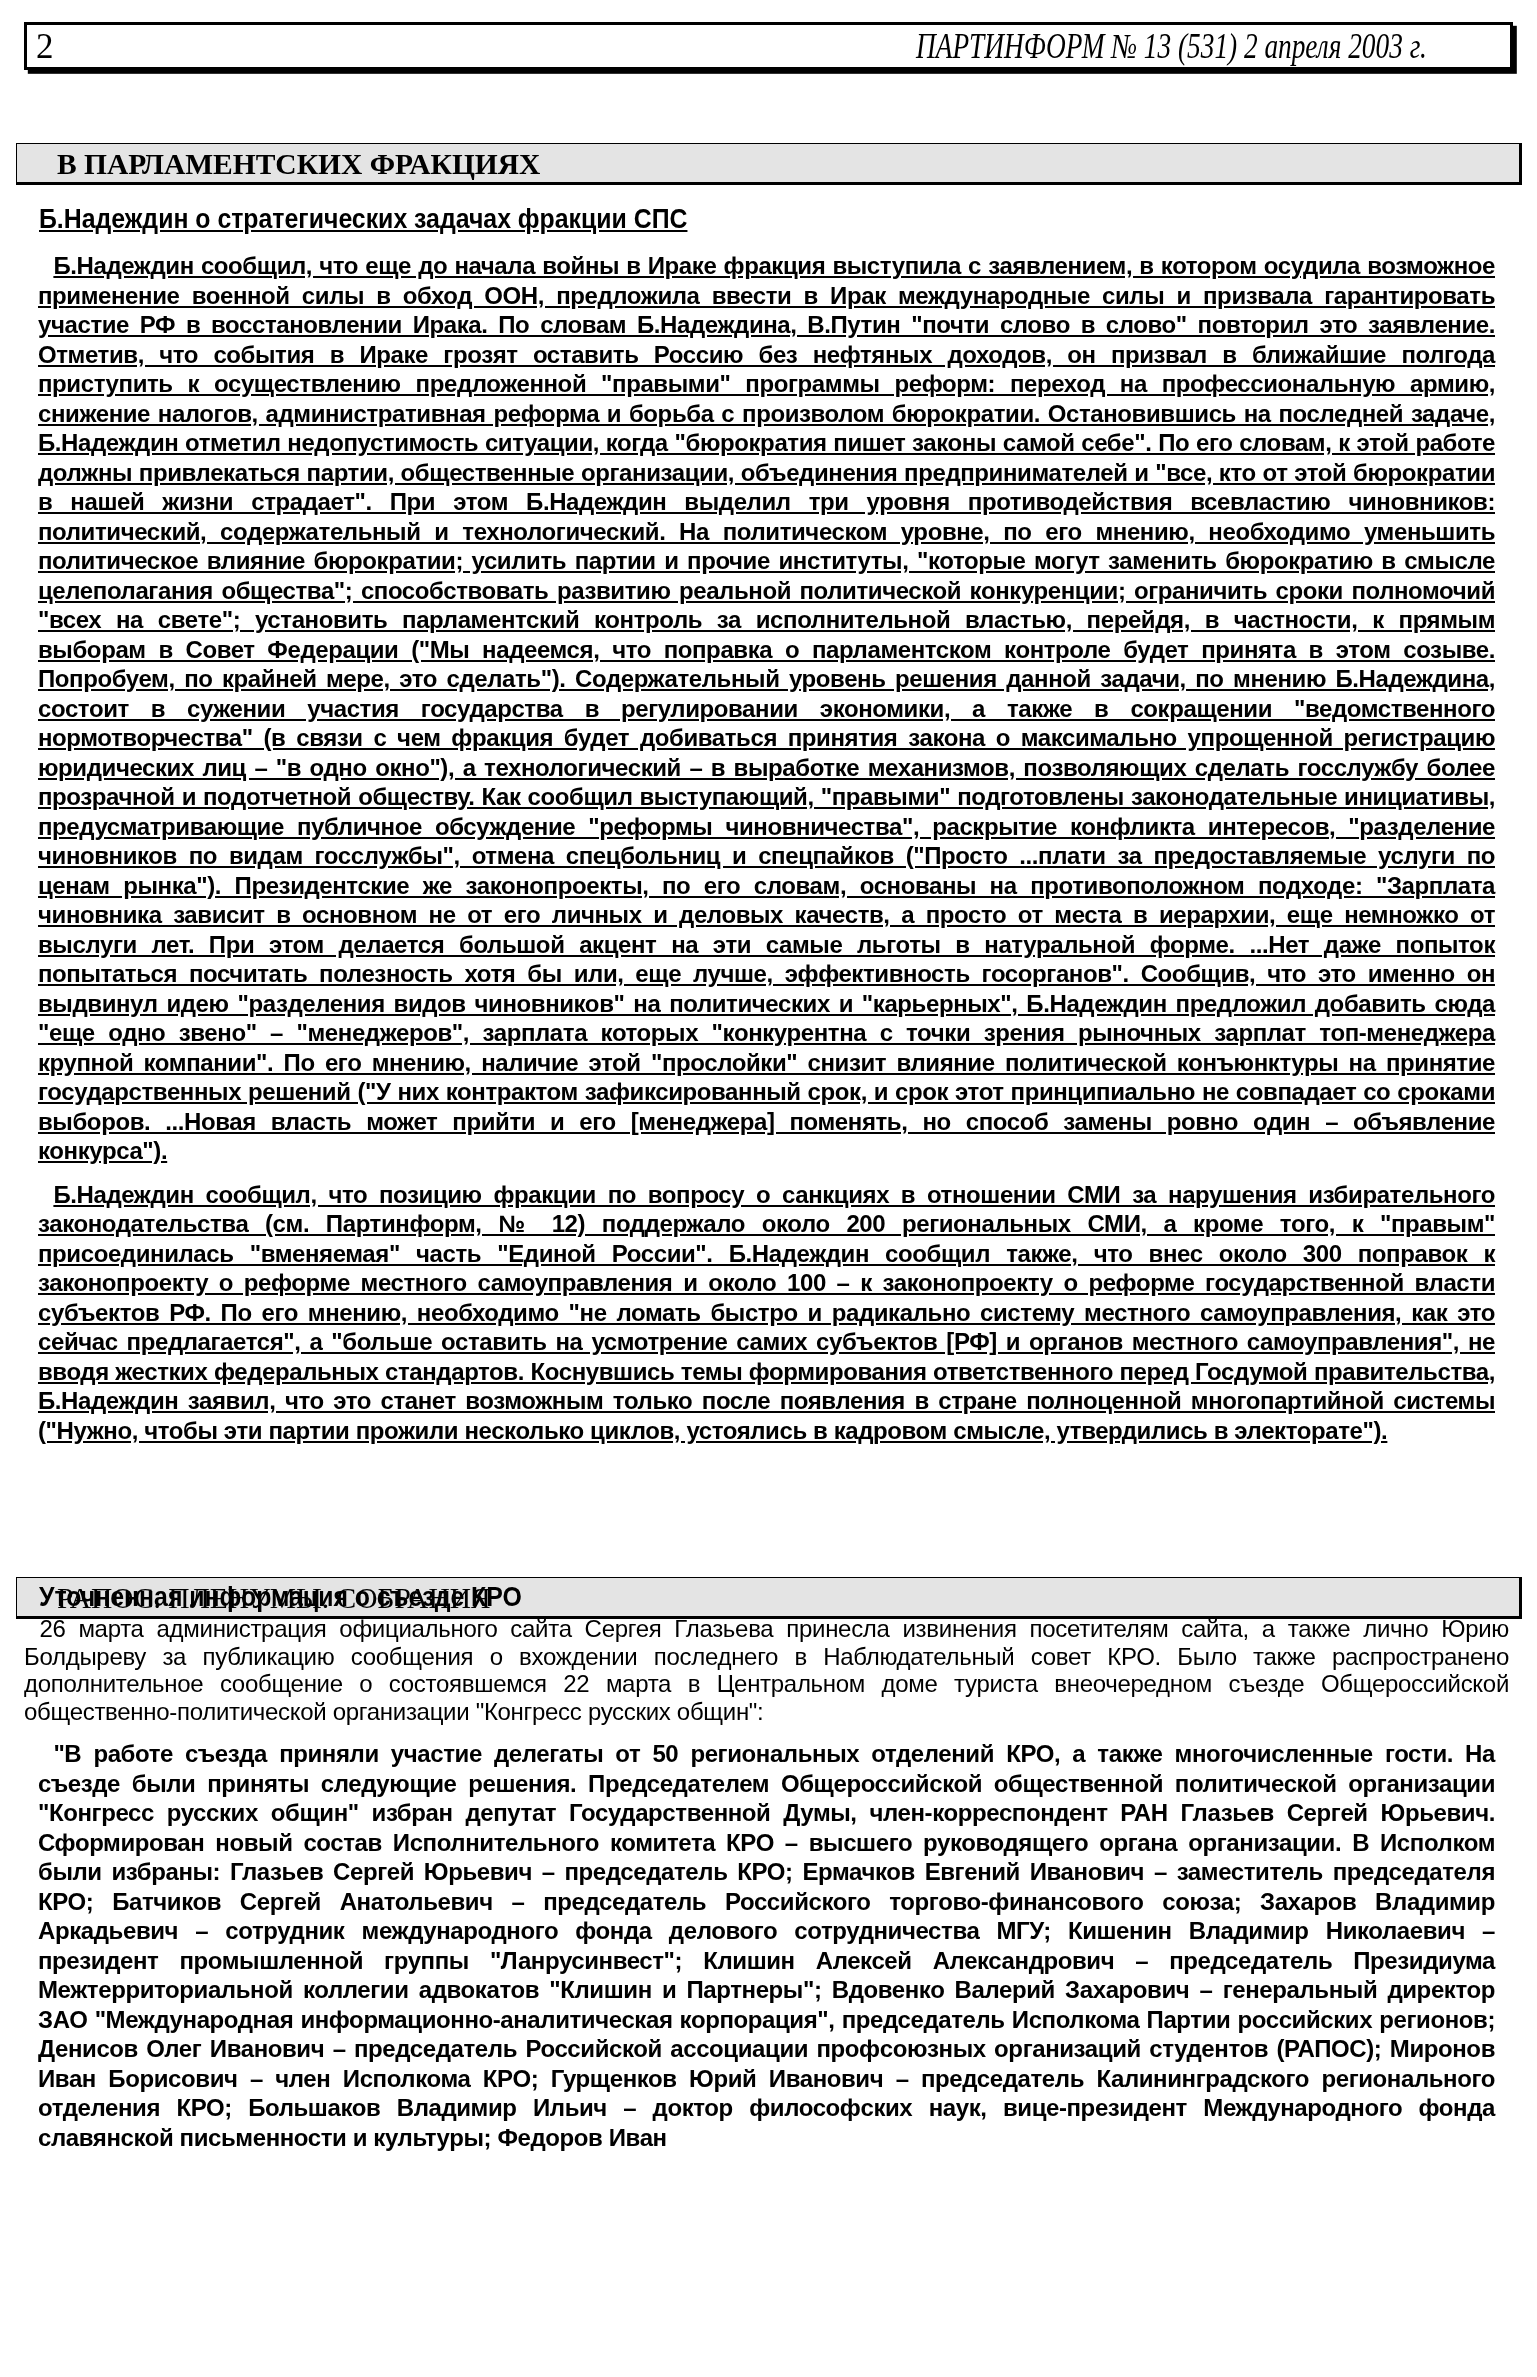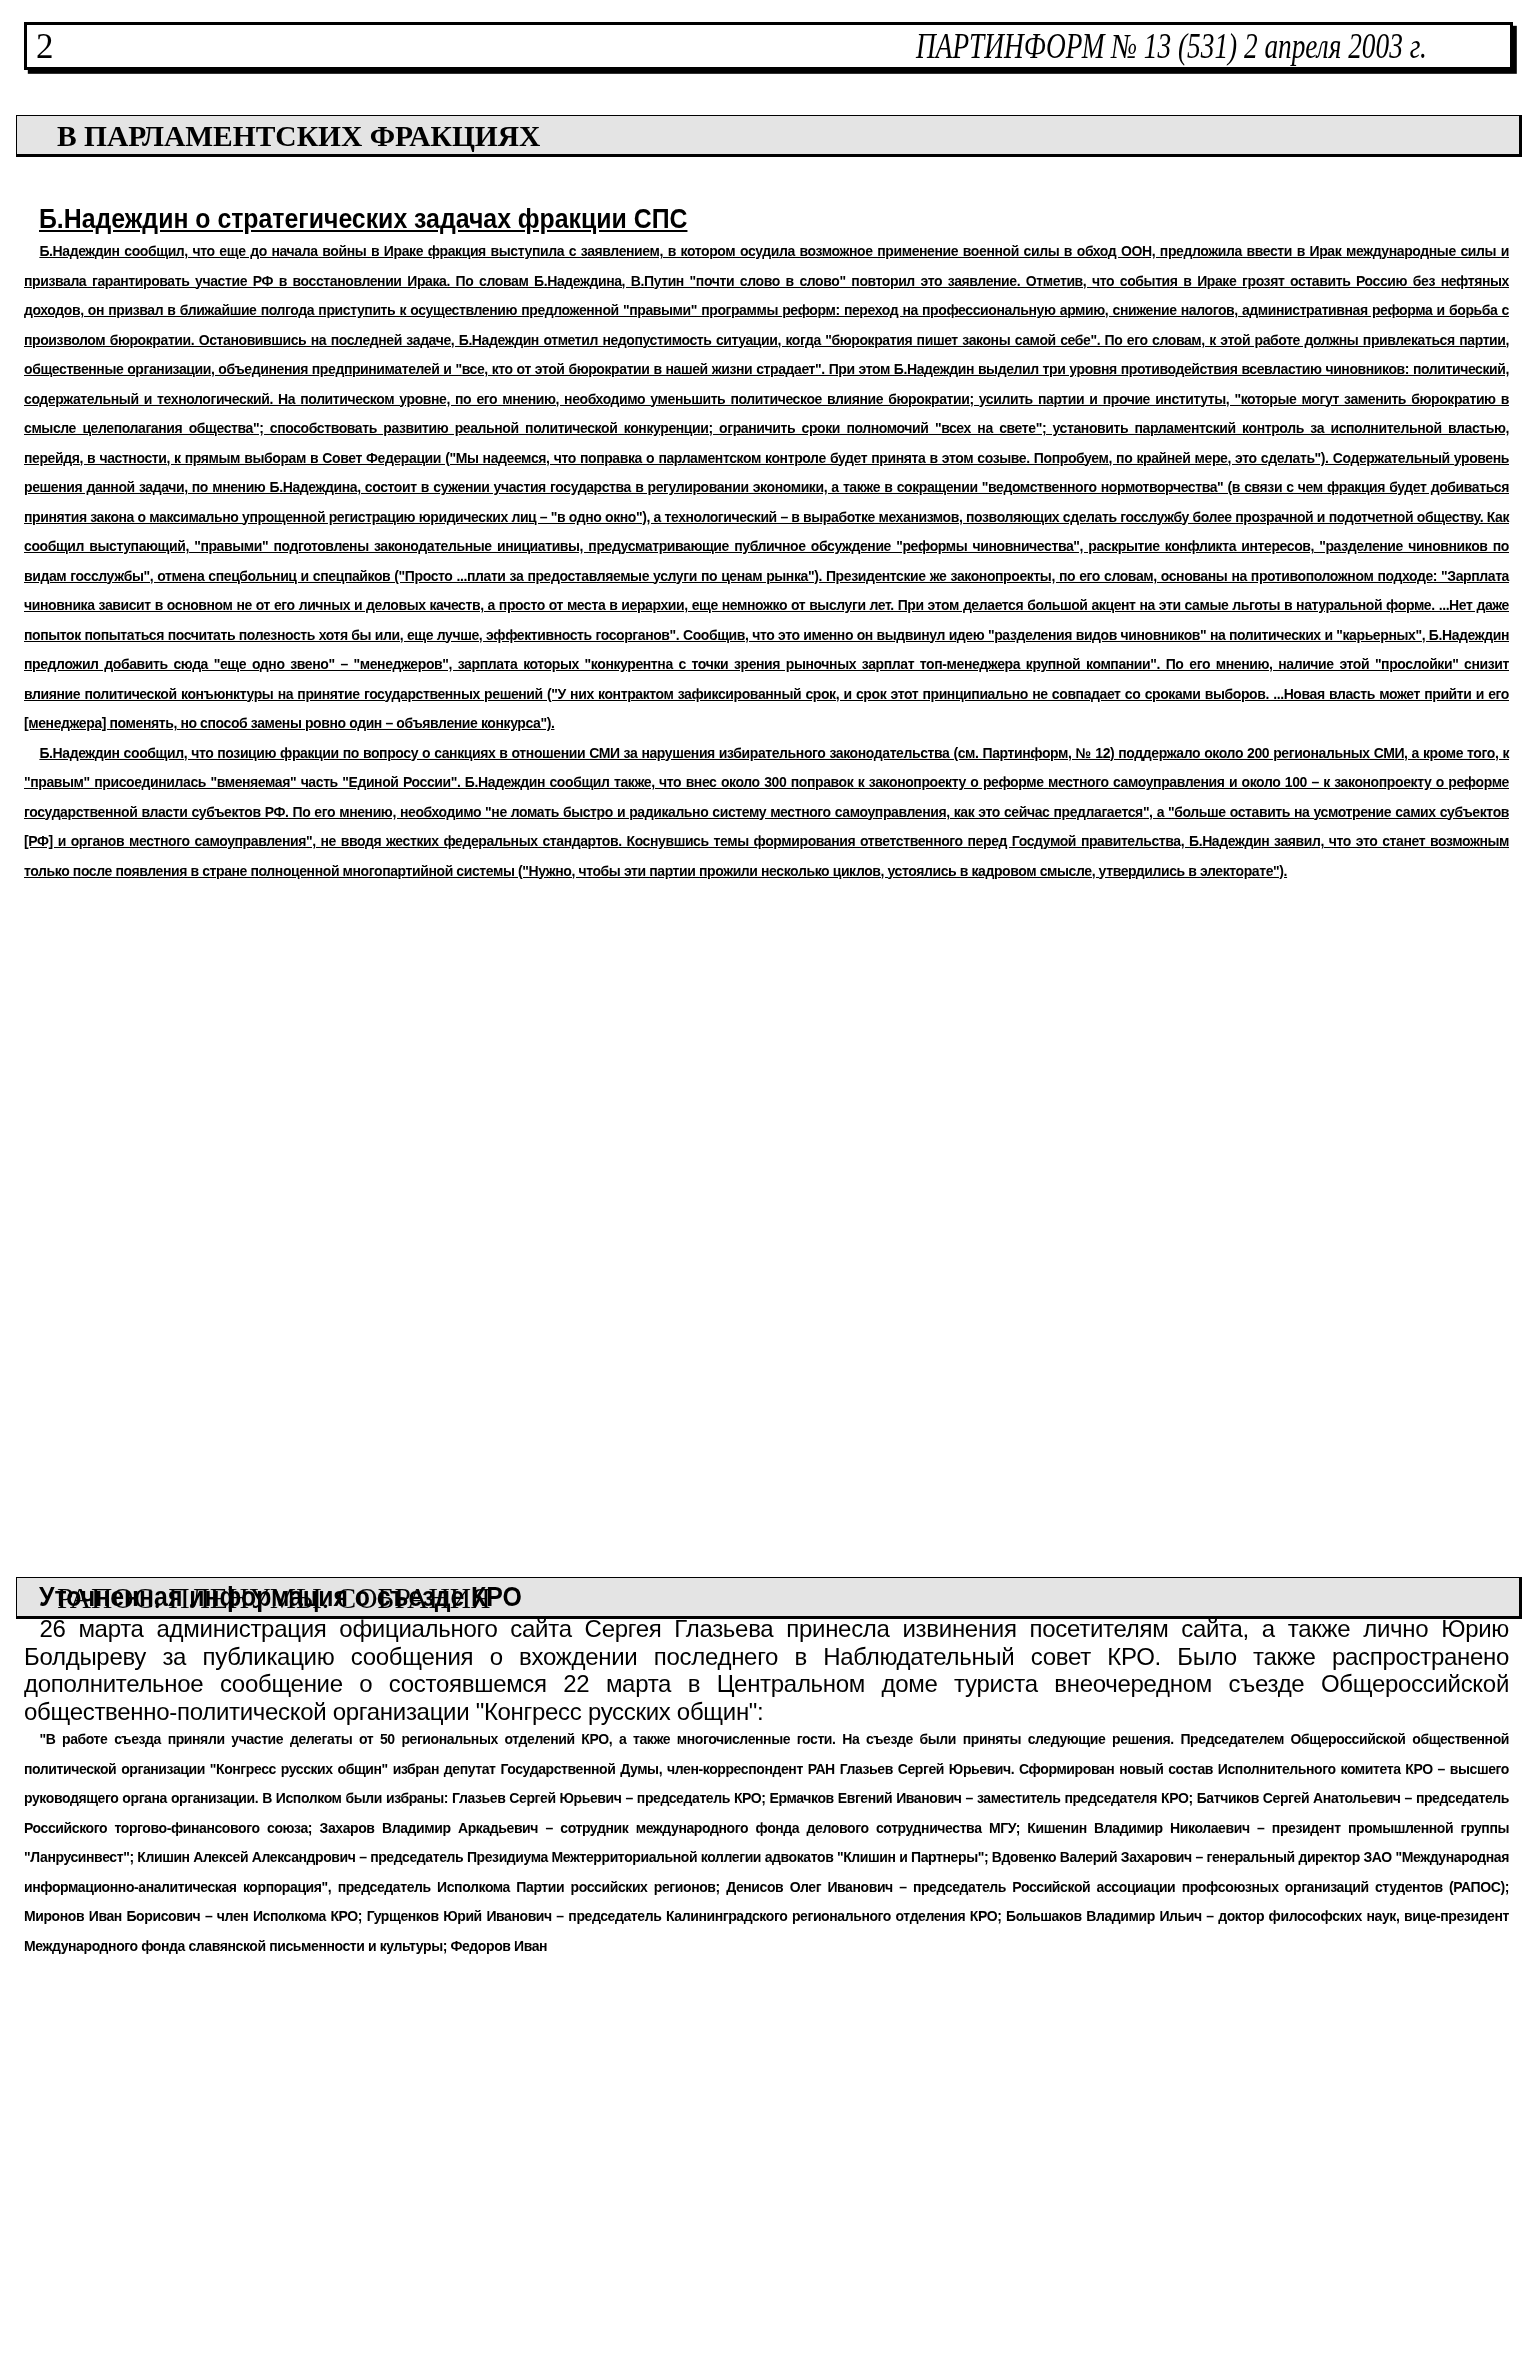--- a/index.html
+++ b/index.html
@@ -19,32 +19,32 @@
   .section-title {
     position: absolute; left: 40px; top: 3.8px; font-family: "Liberation Serif", "DejaVu Serif", serif;
     font-weight: bold; font-size: 29.5px; line-height: 32px; white-space: nowrap;
   }
   .article { position: absolute; left: 24px; width: 1485px; font-family: "Liberation Sans", "DejaVu Sans", sans-serif; }
   .art-title {
     font-weight: bold; font-size: 27px; line-height: 35px; margin-left: 15.4px; white-space: nowrap;
     transform: scaleX(0.92); transform-origin: left center;
   }
   .lead { font-size: 24px; line-height: 27.5px; text-align: justify; text-indent: 15.4px; margin: 0; }
-  .body-p { font-size: 14px; line-height: 29.5px; font-weight: bold; text-align: justify; text-indent: 15.4px; margin: 0; letter-spacing: -0.4px; }
+  .body-p { font-size: 24px; line-height: 29.5px; font-weight: bold; text-align: justify; text-indent: 15.4px; margin: 14px; letter-spacing: -0.4px; }
   .lead-wrap { letter-spacing: -0.3px; }
 </style>
 </head>
 <body>
 
 <div class="page-header">
   <span class="page-num">2</span>
   <span class="issue">ПАРТИНФОРМ № 13 (531) 2 апреля 2003 г.</span>
 </div>
 
-<div class="section-bar" style="top:115px;">
+<div class="section-bar" style="top:143px;">
   <span class="section-title">В ПАРЛАМЕНТСКИХ ФРАКЦИЯХ</span>
 </div>
 
 <div class="article" style="top:202px;text-decoration:underline;">
   <div class="art-title">Б.Надеждин о стратегических задачах фракции СПС</div>
   <p class="body-p">Б.Надеждин сообщил, что еще до начала войны в Ираке фракция выступила с заявлением, в котором осудила возможное применение военной силы в обход ООН, предложила ввести в Ирак международные силы и призвала гарантировать участие РФ в восстановлении Ирака. По словам Б.Надеждина, В.Путин "почти слово в слово" повторил это заявление. Отметив, что события в Ираке грозят оставить Россию без нефтяных доходов, он призвал в ближайшие полгода приступить к осуществлению предложенной "правыми" программы реформ: переход на профессиональную армию, снижение налогов, административная реформа и борьба с произволом бюрократии. Остановившись на последней задаче, Б.Надеждин отметил недопустимость ситуации, когда "бюрократия пишет законы самой себе". По его словам, к этой работе должны привлекаться партии, общественные организации, объединения предпринимателей и "все, кто от этой бюрократии в нашей жизни страдает". При этом Б.Надеждин выделил три уровня противодействия всевластию чиновников: политический, содержательный и технологический. На политическом уровне, по его мнению, необходимо уменьшить политическое влияние бюрократии; усилить партии и прочие институты, "которые могут заменить бюрократию в смысле целеполагания общества"; способствовать развитию реальной политической конкуренции; ограничить сроки полномочий "всех на свете"; установить парламентский контроль за исполнительной властью, перейдя, в частности, к прямым выборам в Совет Федерации ("Мы надеемся, что поправка о парламентском контроле будет принята в этом созыве. Попробуем, по крайней мере, это сделать"). Содержательный уровень решения данной задачи, по мнению Б.Надеждина, состоит в сужении участия государства в регулировании экономики, а также в сокращении "ведомственного нормотворчества" (в связи с чем фракция будет добиваться принятия закона о максимально упрощенной регистрацию юридических лиц – "в одно окно"), а технологический – в выработке механизмов, позволяющих сделать госслужбу более прозрачной и подотчетной обществу. Как сообщил выступающий, "правыми" подготовлены законодательные инициативы, предусматривающие публичное обсуждение "реформы чиновничества", раскрытие конфликта интересов, "разделение чиновников по видам госслужбы", отмена спецбольниц и спецпайков ("Просто ...плати за предоставляемые услуги по ценам рынка"). Президентские же законопроекты, по его словам, основаны на противоположном подходе: "Зарплата чиновника зависит в основном не от его личных и деловых качеств, а просто от места в иерархии, еще немножко от выслуги лет. При этом делается большой акцент на эти самые льготы в натуральной форме. ...Нет даже попыток попытаться посчитать полезность хотя бы или, еще лучше, эффективность госорганов". Сообщив, что это именно он выдвинул идею "разделения видов чиновников" на политических и "карьерных", Б.Надеждин предложил добавить сюда "еще одно звено" – "менеджеров", зарплата которых "конкурентна с точки зрения рыночных зарплат топ-менеджера крупной компании". По его мнению, наличие этой "прослойки" снизит влияние политической конъюнктуры на принятие государственных решений ("У них контрактом зафиксированный срок, и срок этот принципиально не совпадает со сроками выборов. ...Новая власть может прийти и его [менеджера] поменять, но способ замены ровно один – объявление конкурса").</p>
   <p class="body-p">Б.Надеждин сообщил, что позицию фракции по вопросу о санкциях в отношении СМИ за нарушения избирательного законодательства (см. Партинформ, № 12) поддержало около 200 региональных СМИ, а кроме того, к "правым" присоединилась "вменяемая" часть "Единой России". Б.Надеждин сообщил также, что внес около 300 поправок к законопроекту о реформе местного самоуправления и около 100 – к законопроекту о реформе государственной власти субъектов РФ. По его мнению, необходимо "не ломать быстро и радикально систему местного самоуправления, как это сейчас предлагается", а "больше оставить на усмотрение самих субъектов [РФ] и органов местного самоуправления", не вводя жестких федеральных стандартов. Коснувшись темы формирования ответственного перед Госдумой правительства, Б.Надеждин заявил, что это станет возможным только после появления в стране полноценной многопартийной системы ("Нужно, чтобы эти партии прожили несколько циклов, устоялись в кадровом смысле, утвердились в электорате").</p>
 </div>
 
 <div class="section-bar" style="top:1577px;">

